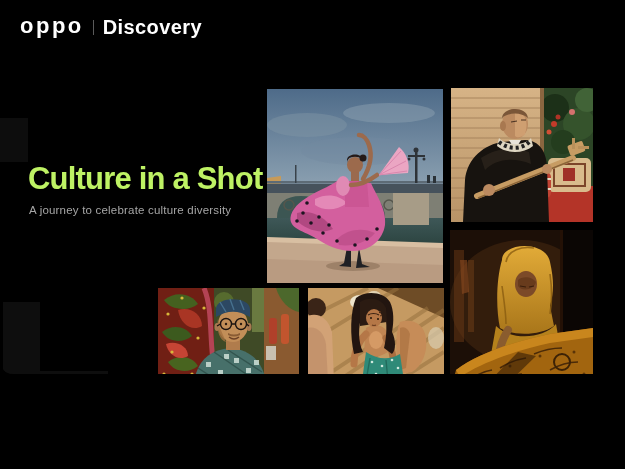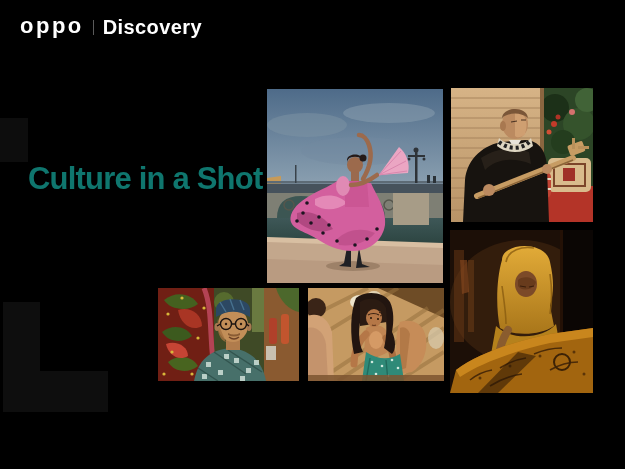--- a/index.html
+++ b/index.html
@@ -1,26 +1,26 @@
 <!DOCTYPE html>
 <html><head>
 <meta charset="utf-8">
 <style>
   html,body{margin:0;padding:0;background:#000;}
-  .canvas{position:relative;width:625px;height:469px;background:#000;overflow:hidden;
+  .canvas{position:relative;width:625px;height:374px;background:#000;overflow:hidden;
           font-family:"Liberation Sans",sans-serif;border-radius:13px;}
   
   .brand-row{position:absolute;left:20px;top:16px;display:flex;align-items:center;gap:9px;}
   .oppo{color:#fff;font-weight:700;font-size:22px;letter-spacing:2.5px;line-height:1;
         transform:translateY(-2px);}
   .divider{width:1px;height:15px;background:#5a5a5a;}
   .discovery{color:#fff;font-weight:700;font-size:20px;letter-spacing:.4px;}
   
   .hero{position:absolute;left:28px;top:162px;}
-  .hero h1{margin:0;font-size:31px;font-weight:700;color:#0f766e;letter-spacing:-.8px;
+  .hero h1{margin:0;font-size:31px;font-weight:700;color:#bef264;letter-spacing:-.8px;
            line-height:1.1;white-space:nowrap;}
   .hero p{margin:8px 0 0 1px;font-size:11.5px;color:#a6a6a6;letter-spacing:.2px;white-space:nowrap;}
   
   .decor{position:absolute;background:#0e0e0e;}
   .decor-top{left:0;top:118px;width:28px;height:44px;background:#0d0d0d;}
   .decor-v{left:3px;top:302px;width:37px;height:110px;}
   .decor-h{left:3px;top:371px;width:105px;height:41px;}
   
   .photo{position:absolute;overflow:hidden;background:#111;margin:0;}
   .photo svg{display:block;width:100%;height:100%;}
@@ -40,20 +40,21 @@
     <span class="divider"></span>
     <span class="discovery">Discovery</span>
   </header>
 
   <div class="decor decor-top"></div>
   <div class="decor decor-v"></div>
   <div class="decor decor-h"></div>
 
   <section class="hero">
     <h1>Culture in a Shot</h1>
+    <p>A journey to celebrate culture diversity</p>
   </section>
 
   <figure class="photo photo-dancer" role="img" aria-label="Flamenco dancer in a pink polka-dot dress holding a pink fan on a riverside quay in front of an arched bridge">
     <svg viewBox="0 0 176 194" preserveAspectRatio="none">
       <defs>
         <linearGradient id="sky" x1="0" y1="0" x2="0" y2="1">
           <stop offset="0" stop-color="#4e6b89"></stop>
             <stop offset="1" stop-color="#93a7b6"></stop>
         </linearGradient>
         <linearGradient id="water" x1="0" y1="0" x2="0" y2="1">

